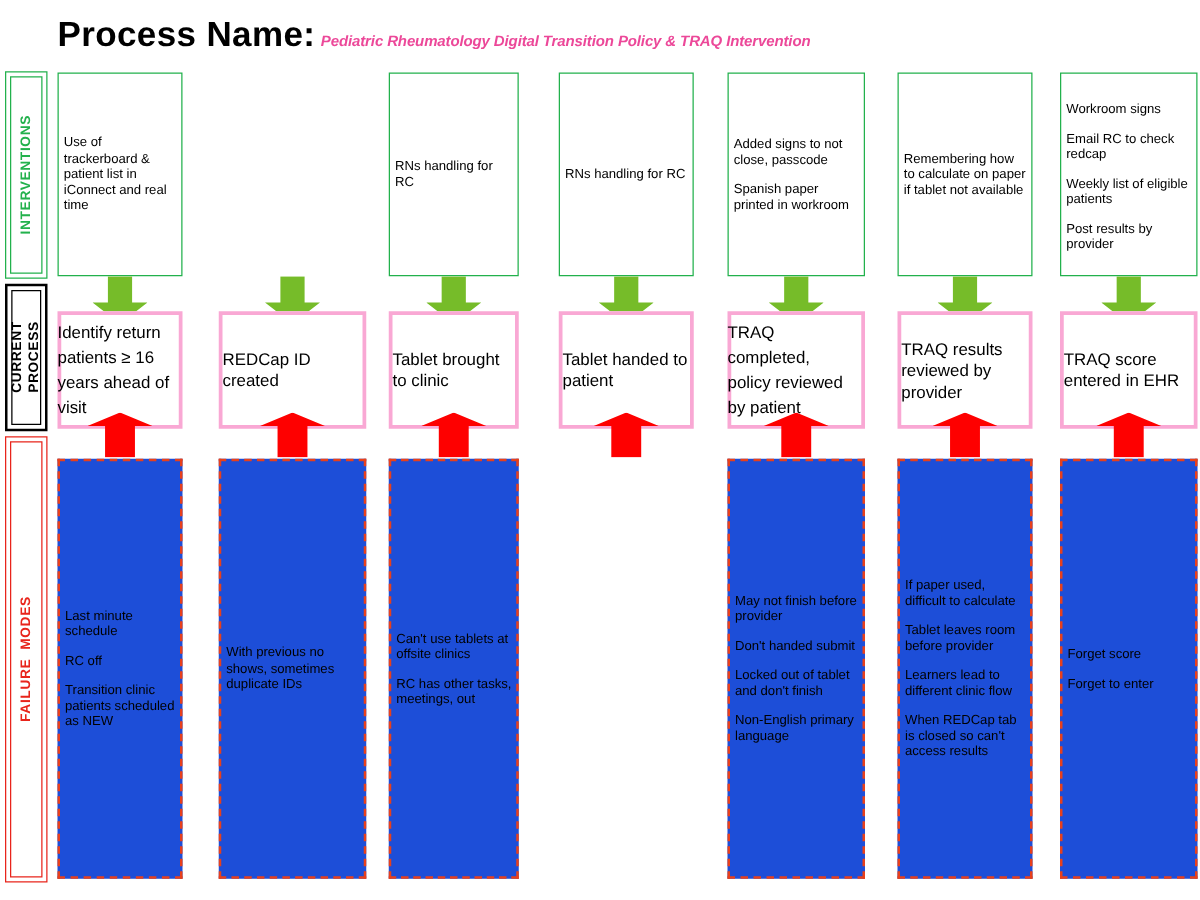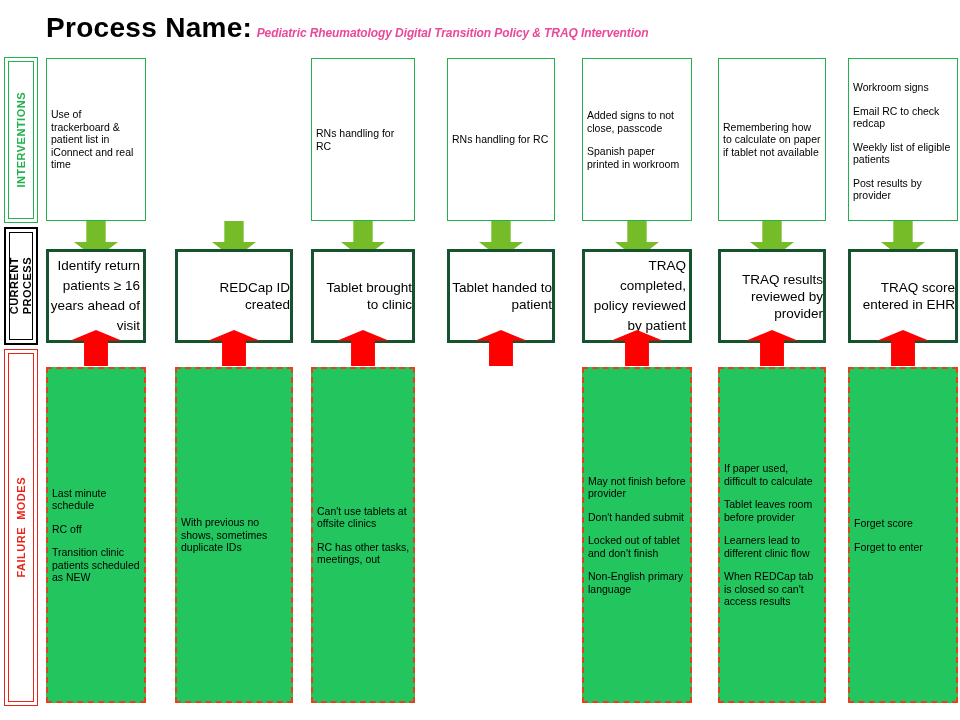--- a/index.html
+++ b/index.html
@@ -121,26 +121,26 @@
     clip-path: polygon(28% 0%, 72% 0%, 72% 55%, 100% 55%, 50% 100%, 0% 55%, 28% 55%);
   }
 
   .process-box {
     position: absolute;
     top: 249px;
     left: 0;
     right: 0;
     height: 94px;
     box-sizing: border-box;
-    border: 3px solid #14532d;
+    border: 3px solid #f9a8d4;
     background: #ffffff;
     display: flex;
     align-items: center;
     justify-content: center;
-    text-align: right;
+    text-align: left;
     font-size: 13.5px;
     line-height: 17px;
     color: #000000;
   }
   .process-box .pb-text {
     display: block;
     width: 100%;
   }
   .process-box.overflow .pb-text {
     position: absolute;
@@ -161,21 +161,21 @@
   }
 
   .failure-box {
     position: absolute;
     top: 367px;
     left: 0;
     right: 0;
     height: 336px;
     box-sizing: border-box;
     border: 2px dashed #e8401b;
-    background: #22c55e;
+    background: #1d4ed8;
     padding: 4px 3px 4px 4px;
     font-size: 10.5px;
     line-height: 12.5px;
     color: #000000;
     display: flex;
     flex-direction: column;
     justify-content: center;
   }
   .failure-box p {
     margin: 0 0 11px 0;

